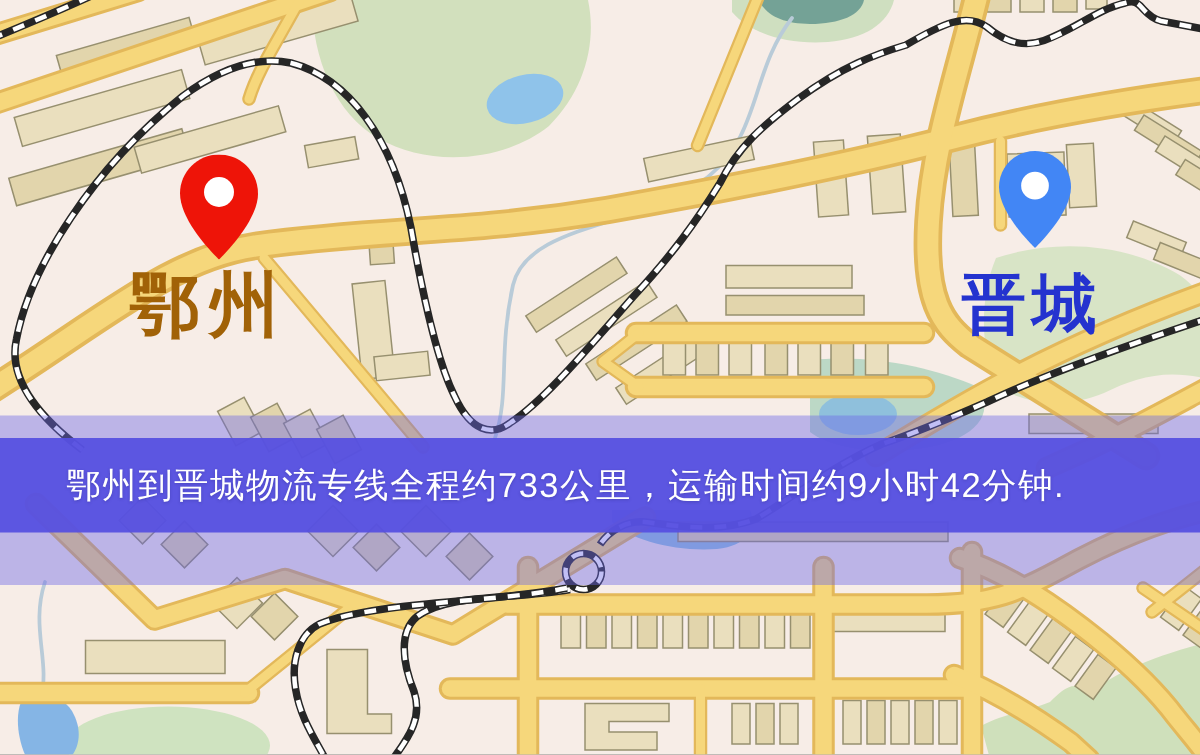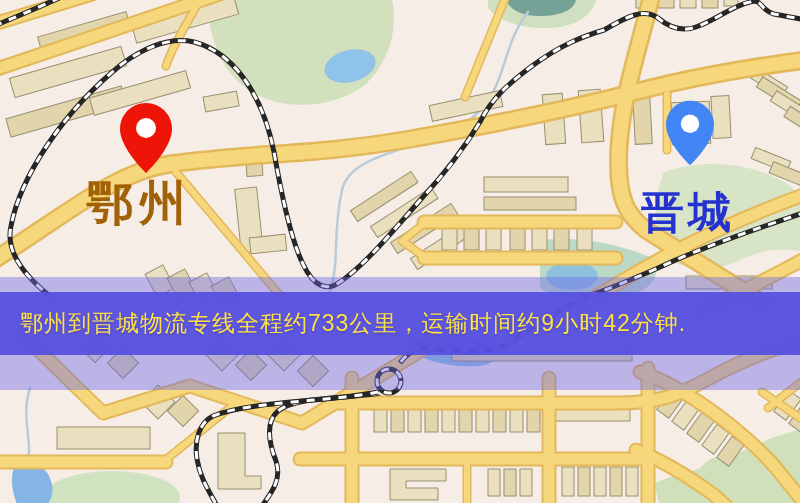--- a/index.html
+++ b/index.html
@@ -20,28 +20,28 @@
   .rww{fill:none;stroke:#ffffff;stroke-width:3;stroke-dasharray:8 8;stroke-linecap:butt;}
   .bld{fill:#eadfbe;stroke:#97906f;stroke-width:1;}
   .bld2{fill:#e2d5ac;stroke:#97906f;stroke-width:1;}
   .stream{fill:none;stroke:#b9cbd8;stroke-width:2.5;stroke-linecap:round;}
   
   .pin{position:absolute;}
   
   .place-label{position:absolute;font-weight:bold;white-space:nowrap;
     font-family:"Liberation Sans","DejaVu Sans",sans-serif;}
   .origin-label{left:86px;top:172px;font-size:47px;letter-spacing:6px;color:#a16207;}
-  .dest-label{left:641px;top:184px;font-size:43px;letter-spacing:4px;color:#2433cf;}
+  .dest-label{left:641px;top:174px;font-size:43px;letter-spacing:4px;color:#2433cf;}
   
   .banner-outer{position:absolute;left:0;top:277px;width:800px;height:113px;
     background:rgba(108,102,232,0.42);}
   .banner-inner{position:absolute;left:0;top:15px;width:800px;height:63px;
     background:rgba(86,80,224,0.94);display:flex;align-items:center;}
-  .banner-text{color:#fde047;font-size:23px;padding-left:20px;letter-spacing:1px;
-    text-shadow:0 1px 2px rgba(40,40,120,0.35);white-space:nowrap;}
+  .banner-text{color:#ffffff;font-size:23px;padding-left:20px;letter-spacing:1px;
+    text-shadow:0 1px 2px rgba(40,40,120,0.35);white-space:nowrap;margin-left:24px;}
 </style>
 </head>
 <body>
 
 <div class="stage">
 
   <svg class="map" viewBox="0 0 800 503" preserveAspectRatio="none">
     <defs>
 
       <path id="r1" d="M -6 24 L 92 -6"></path>

